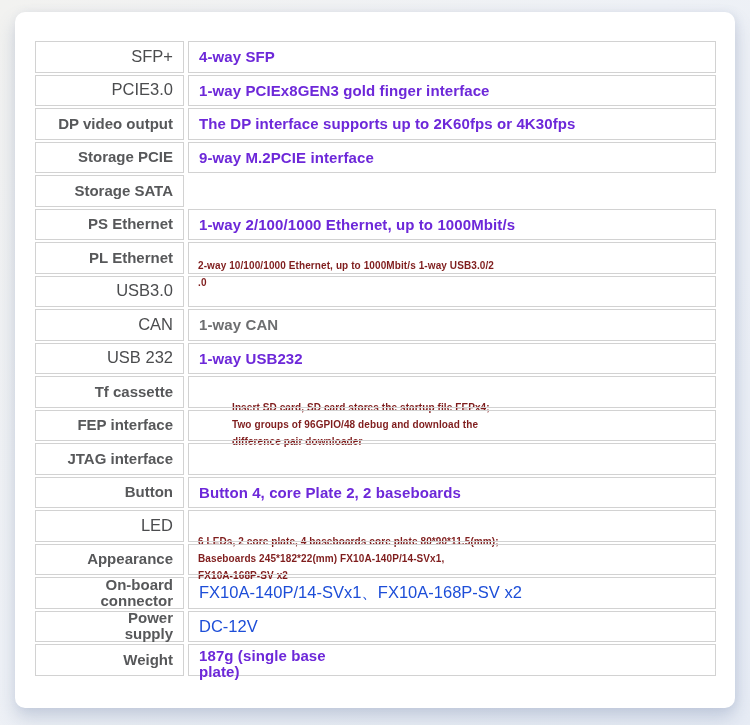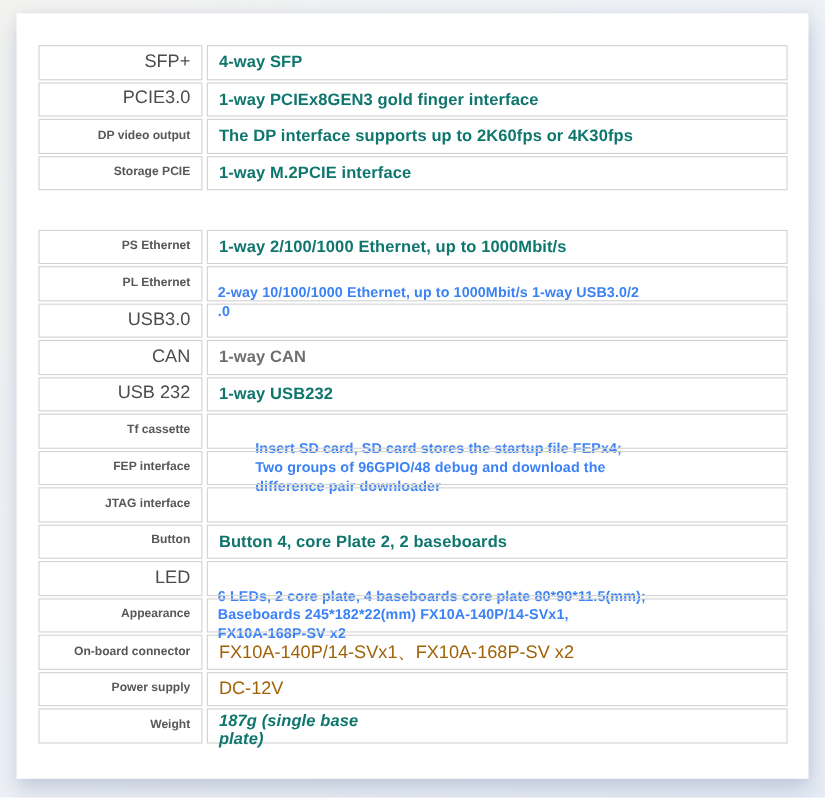--- a/index.html
+++ b/index.html
@@ -3,54 +3,54 @@
 <meta charset="utf-8">
 <style>
   html,body{margin:0;padding:0;}
   body{
     width:750px;height:725px;overflow:hidden;
     background:linear-gradient(135deg,#f2f2f0 0%,#eef1f6 45%,#e7ecf5 100%);
     font-family:"Liberation Sans",sans-serif;
   }
   .card{
     position:absolute;left:15px;top:12px;width:720px;height:696px;
-    background:#ffffff;border-radius:0;
+    background:#ffffff;border-radius:10px;
     box-shadow:0 10px 18px rgba(110,130,165,0.30), 2px 0 8px rgba(110,130,165,0.10);
   }
   .spec-table{
     position:absolute;left:20px;top:29px;width:681px;
     display:flex;flex-direction:column;gap:2px;
   }
   .row{display:flex;gap:4px;height:31.5px;}
   .cell{
     border:1px solid #d2d2d2;background:#ffffff;
     display:flex;align-items:center;box-sizing:border-box;
   }
   .lbl{
     width:149px;flex:none;justify-content:flex-end;text-align:right;
-    padding-right:10px;font-weight:700;font-size:11px;color:#57585a;
+    padding-right:10px;font-weight:700;font-size:15px;color:#57585a;
     line-height:1.08;
   }
   .lbl.reg{font-weight:400;font-size:16.5px;color:#4b4c4e;}
   .val{
     flex:1;padding-left:10px;
-    font-weight:700;font-size:15px;color:#0f766e;letter-spacing:.1px;
+    font-weight:700;font-size:15px;color:#6d28d9;letter-spacing:.1px;
   }
   .val.dark{color:#6d6e70;}
-  .val.plain{font-weight:400;font-size:16.5px;color:#a16207;letter-spacing:0;}
+  .val.plain{font-weight:400;font-size:16.5px;color:#1d4ed8;letter-spacing:0;}
   
   .val.ghost{background:transparent;position:relative;z-index:2;}
   
   .lbl.wrap{padding-left:60px;}
   
-  .val.narrow{align-items:flex-start;padding-top:3px;padding-right:345px;line-height:16px;font-style:italic;}
+  .val.narrow{align-items:flex-start;padding-top:3px;padding-right:345px;line-height:16px;}
   
   .overlay{
     position:absolute;left:163px;width:512px;z-index:1;
-    font-weight:700;font-size:13px;color:#3b82f6;letter-spacing:.1px;
+    font-weight:700;font-size:10px;color:#7f1d1d;letter-spacing:.1px;
   }
   .overlay.eth{top:216px;line-height:17px;}
   .overlay.sd{top:359px;line-height:16.8px;margin-left:34px;}
   .overlay.led{top:493px;line-height:16.8px;}
 </style>
 </head>
 <body>
 
 <div class="card">
   <div class="spec-table">
@@ -62,23 +62,24 @@
     <div class="row">
       <div class="cell lbl reg">PCIE3.0</div>
       <div class="cell val">1-way PCIEx8GEN3 gold finger interface</div>
     </div>
     <div class="row">
       <div class="cell lbl">DP video output</div>
       <div class="cell val">The DP interface supports up to 2K60fps or 4K30fps</div>
     </div>
     <div class="row">
       <div class="cell lbl">Storage PCIE</div>
-      <div class="cell val">1-way M.2PCIE interface</div>
+      <div class="cell val">9-way M.2PCIE interface</div>
     </div>
     <div class="row">
+      <div class="cell lbl">Storage SATA</div>
     </div>
     <div class="row">
       <div class="cell lbl">PS Ethernet</div>
       <div class="cell val">1-way 2/100/1000 Ethernet, up to 1000Mbit/s</div>
     </div>
     <div class="row">
       <div class="cell lbl">PL Ethernet</div>
       <div class="cell val ghost"></div>
     </div>
     <div class="row">

